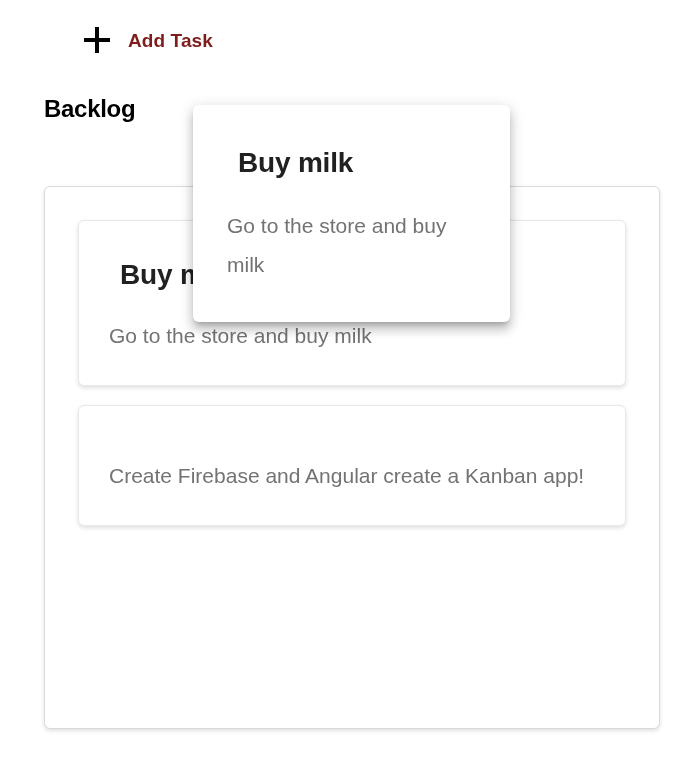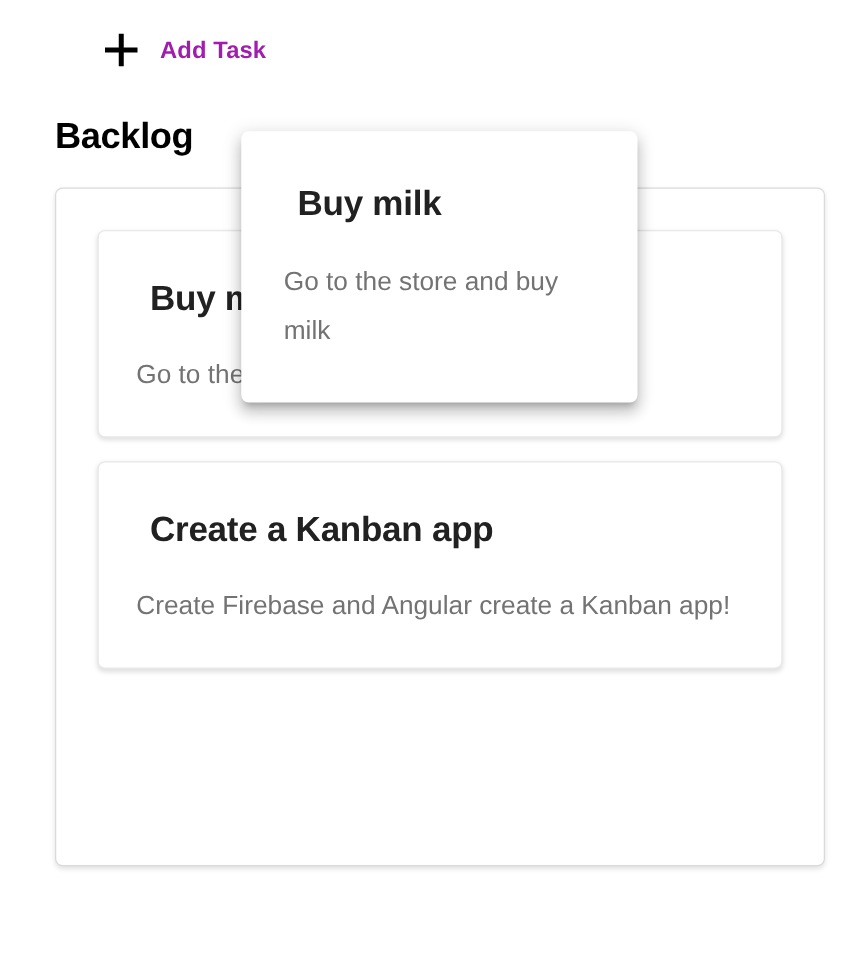--- a/index.html
+++ b/index.html
@@ -59,38 +59,38 @@
     top: 0;
     left: 11px;
     width: 4px;
     height: 26px;
   }
 
   .add-task-label {
     font-size: 19px;
     font-weight: bold;
     letter-spacing: 0.1px;
-    color: #a21caf;
+    color: #7f1d1d;
     white-space: nowrap;
     line-height: 1;
   }
 
   
   .column {
     position: absolute;
     left: 44px;
     top: 88px;
     width: 616px;
   }
 
   .column-title {
-    font-size: 29px;
+    font-size: 24px;
     font-weight: bold;
     line-height: 42px;
-    margin: 0 0 20px 0;
+    margin: 0 0 56px 0;
     color: #000000;
     letter-spacing: -0.3px;
   }
 
   .column-list {
     background: #ffffff;
     border: 1px solid #dadada;
     border-radius: 6px;
     padding: 33px 33px 52px 33px;
     box-shadow: 0 2px 4px rgba(0,0,0,0.12);
@@ -166,21 +166,20 @@
   <h1 class="column-title">Backlog</h1>
 
   <div class="column-list">
 
     <article class="task-card">
       <h2 class="task-title">Buy milk</h2>
       <p class="task-desc">Go to the store and buy milk</p>
     </article>
 
     <article class="task-card">
-      <h2 class="task-title">Create a Kanban app</h2>
       <p class="task-desc">Create Firebase and Angular create a Kanban app!</p>
     </article>
 
   </div>
 </section>
 
 <div class="drag-preview">
   <h2 class="task-title">Buy milk</h2>
   <p class="task-desc">Go to the store and buy milk</p>
 </div>

